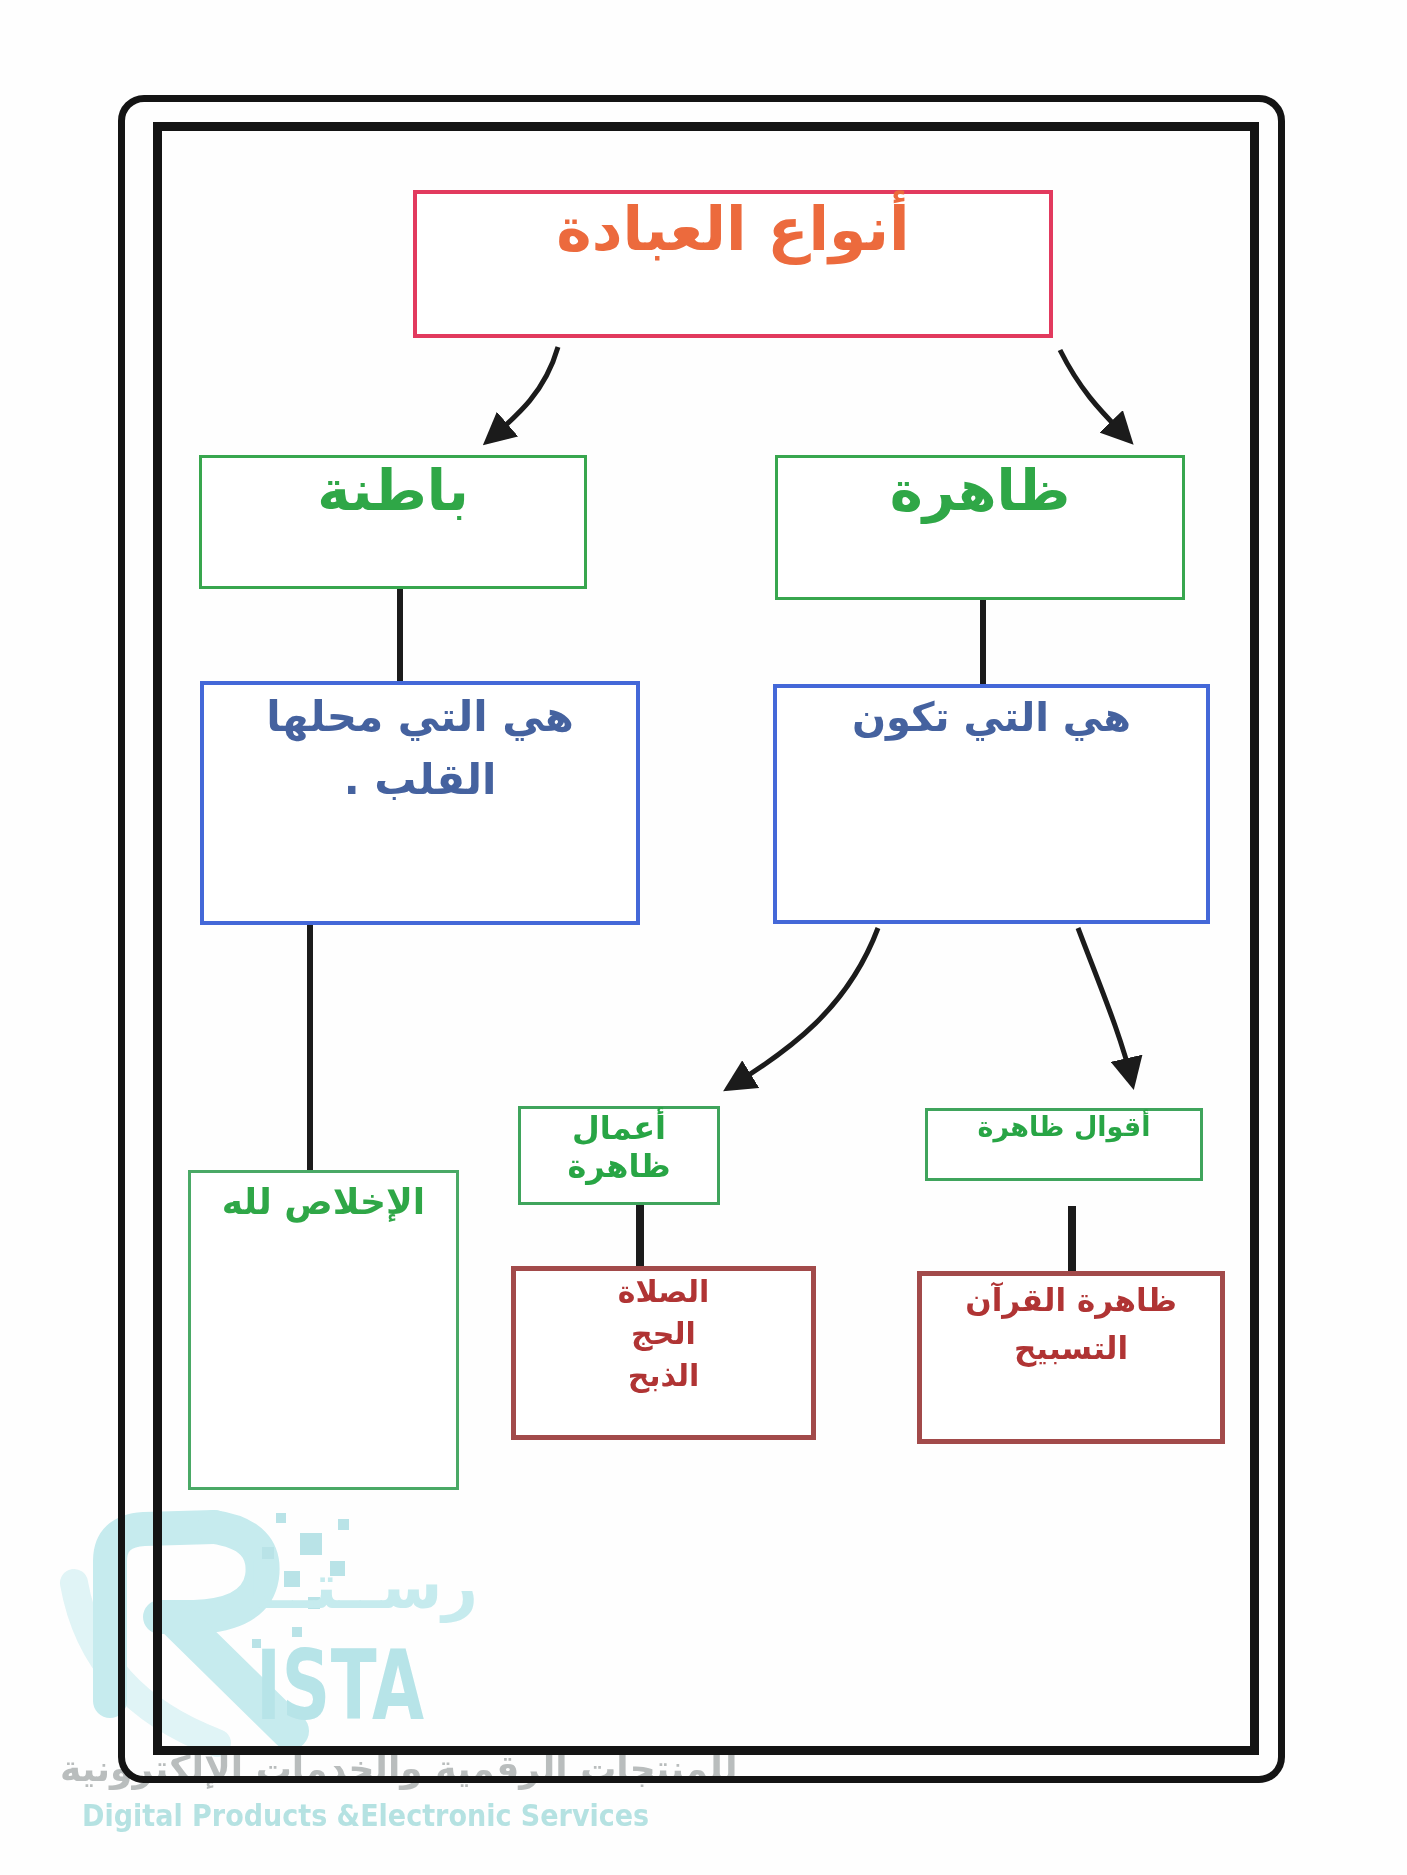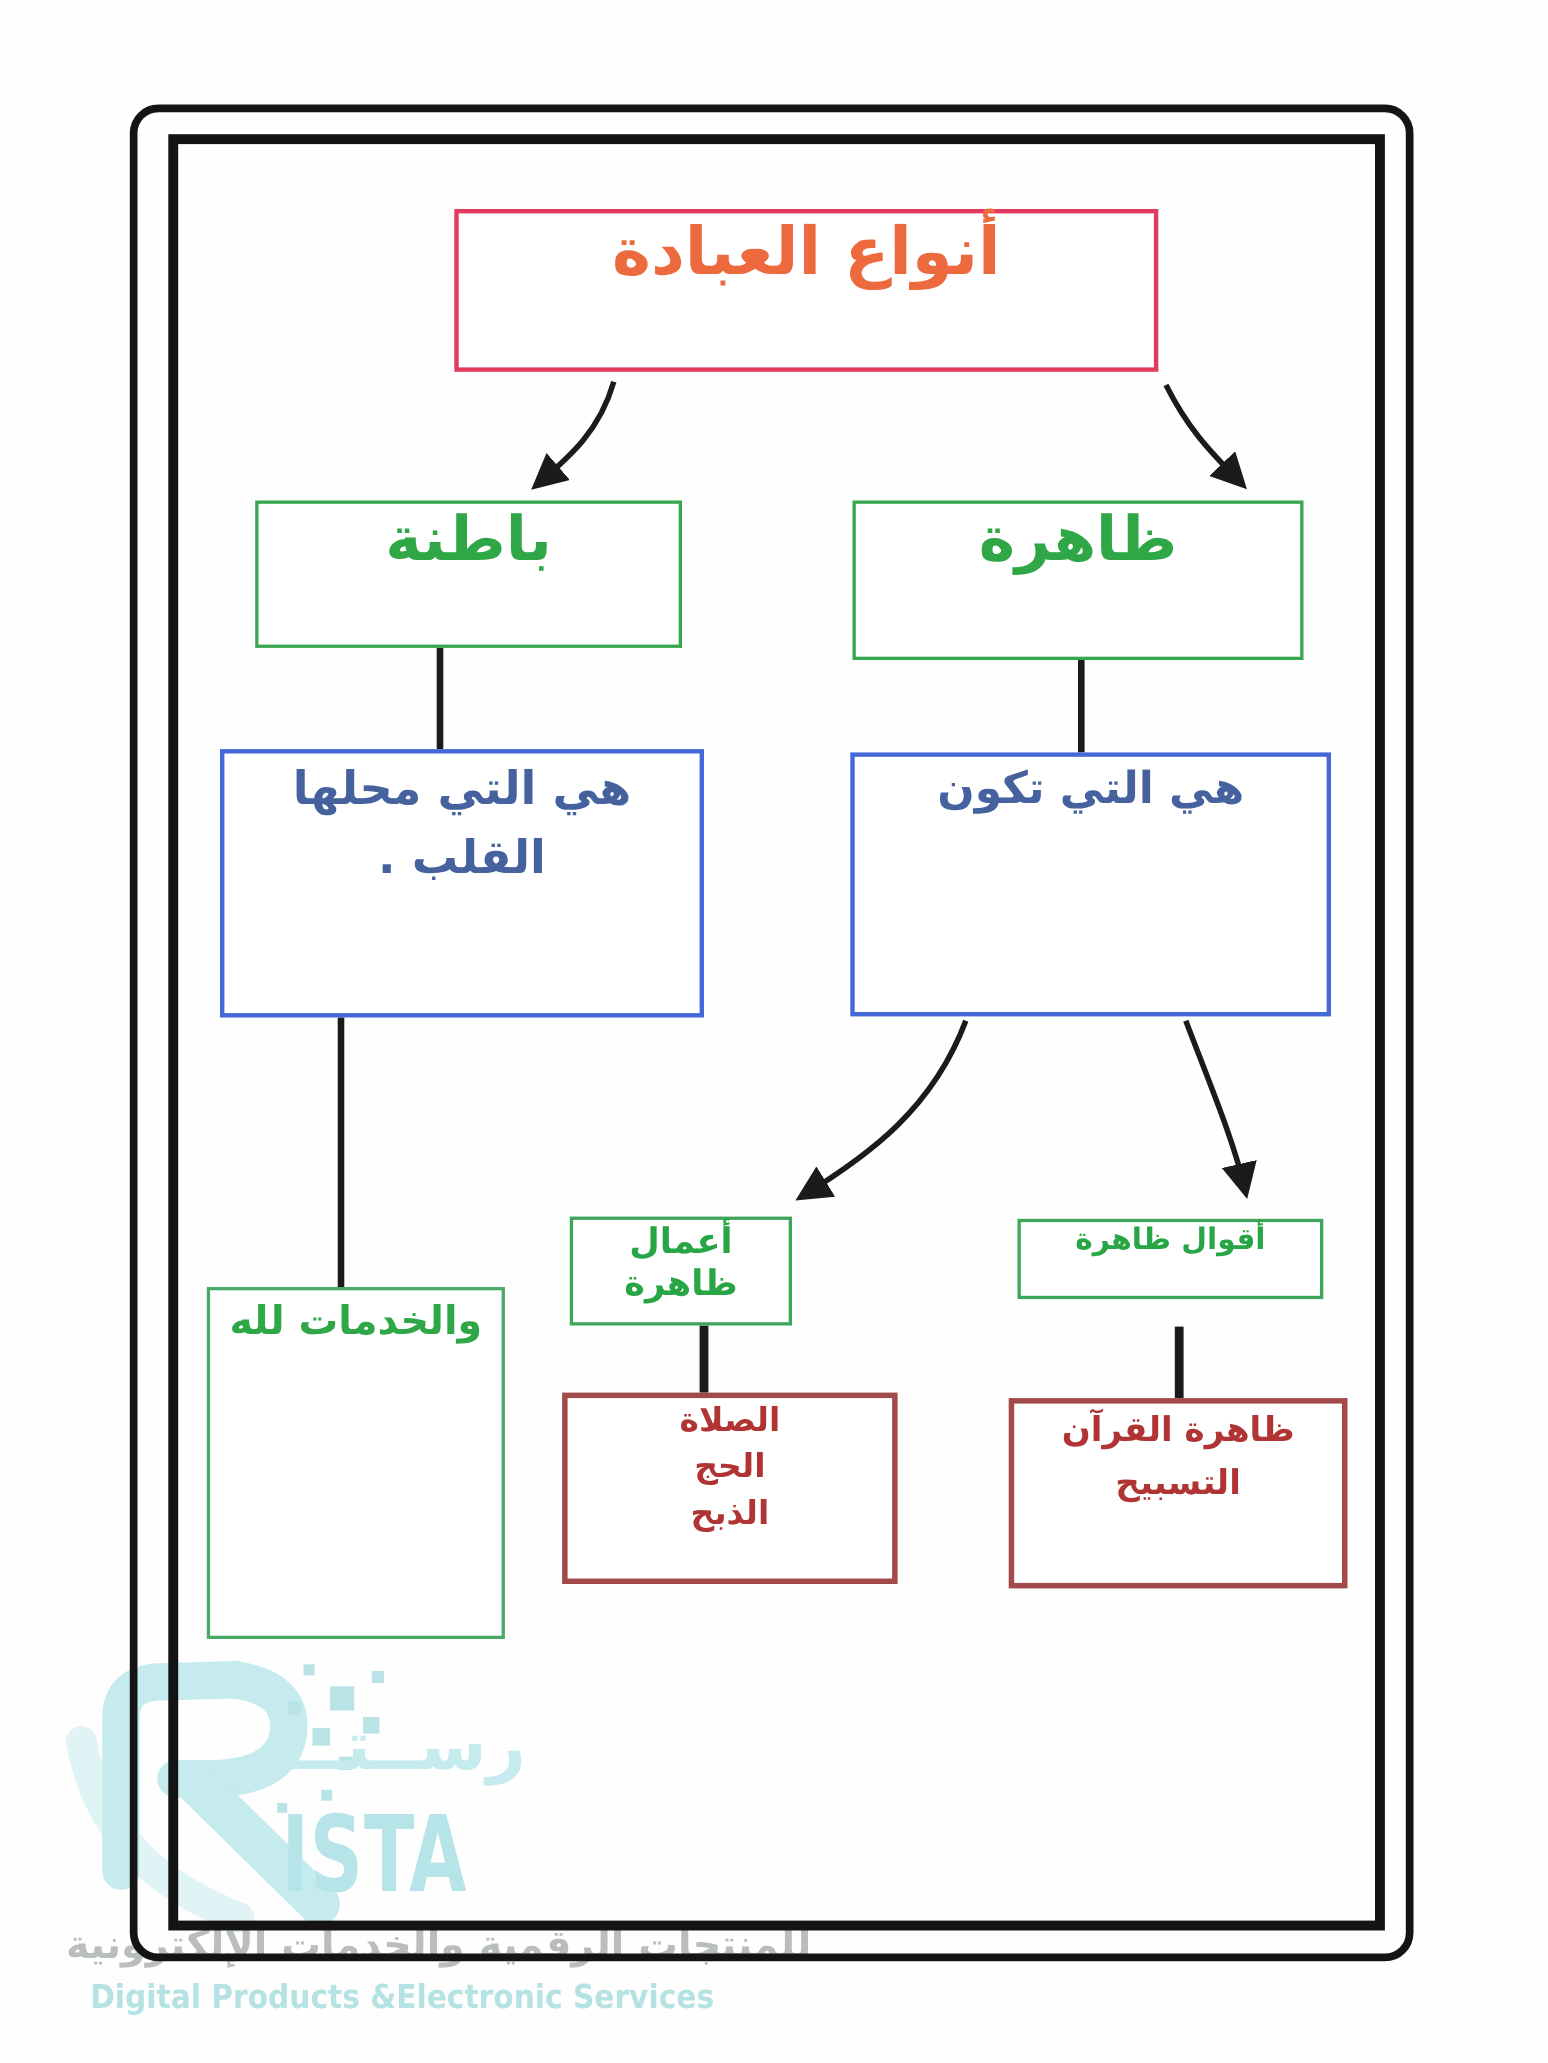--- a/index.html
+++ b/index.html
@@ -36,21 +36,21 @@
     direction: rtl;
     font-weight: bold;
     box-sizing: border-box;
   }
   .node span { display: block; }
   .title-box {
     left: 413px; top: 190px; width: 640px; height: 148px;
     border: 4px solid #e23a5e;
     color: #ec6a3d; font-size: 60px;
   }
-  .green-l { left: 232px; top: 455px; width: 388px; height: 134px;
+  .green-l { left: 199px; top: 455px; width: 388px; height: 134px;
     border: 3px solid #38a64e; color: #2fa747; font-size: 56px; }
   .green-r { left: 775px; top: 455px; width: 410px; height: 145px;
     border: 3px solid #38a64e; color: #2fa747; font-size: 56px; }
   .blue-l { left: 200px; top: 681px; width: 440px; height: 244px;
     border: 4px solid #4468d8; color: #45629f; font-size: 42px; line-height: 1.5; }
   .blue-r { left: 773px; top: 684px; width: 437px; height: 240px;
     border: 4px solid #4468d8; color: #45629f; font-size: 40px; line-height: 1.45; }
   .tall-green { left: 188px; top: 1170px; width: 271px; height: 320px;
     border: 3px solid #4aa966; color: #2fa747; font-size: 36px; line-height: 1.6; }
   .label-l { left: 518px; top: 1106px; width: 202px; height: 99px;
@@ -152,21 +152,21 @@
   <div class="node blue-l">
     <span>هي التي محلها</span>
     <span>القلب .</span>
   </div>
 
   <div class="node blue-r">
     <span>هي التي تكون</span>
   </div>
 
   <div class="node tall-green">
-    <span>والخدمات لله</span>
+    <span>الإخلاص لله</span>
   </div>
 
   <div class="node label-l">
     <span>أعمال ظاهرة</span>
   </div>
 
   <div class="node label-r">
     <span>أقوال ظاهرة</span>
   </div>
 

